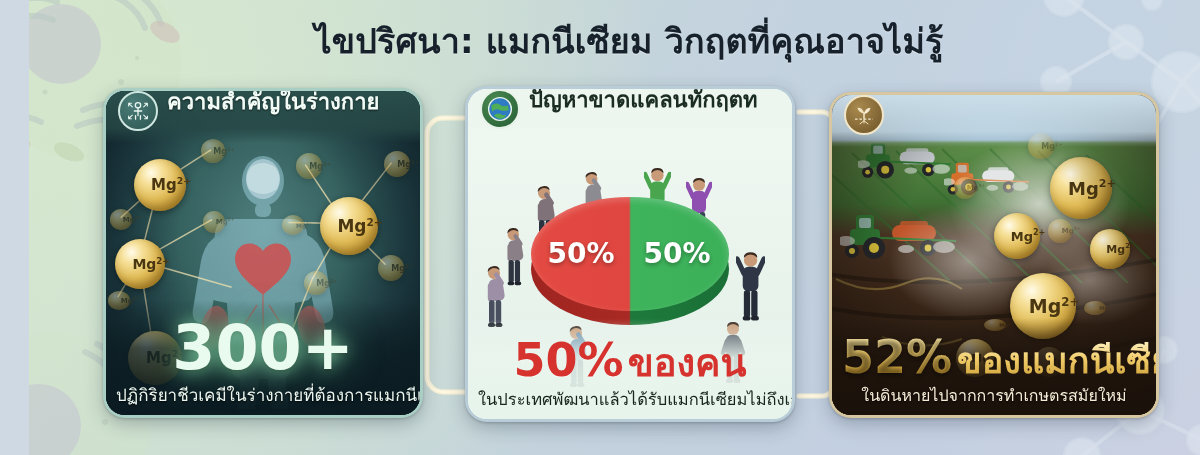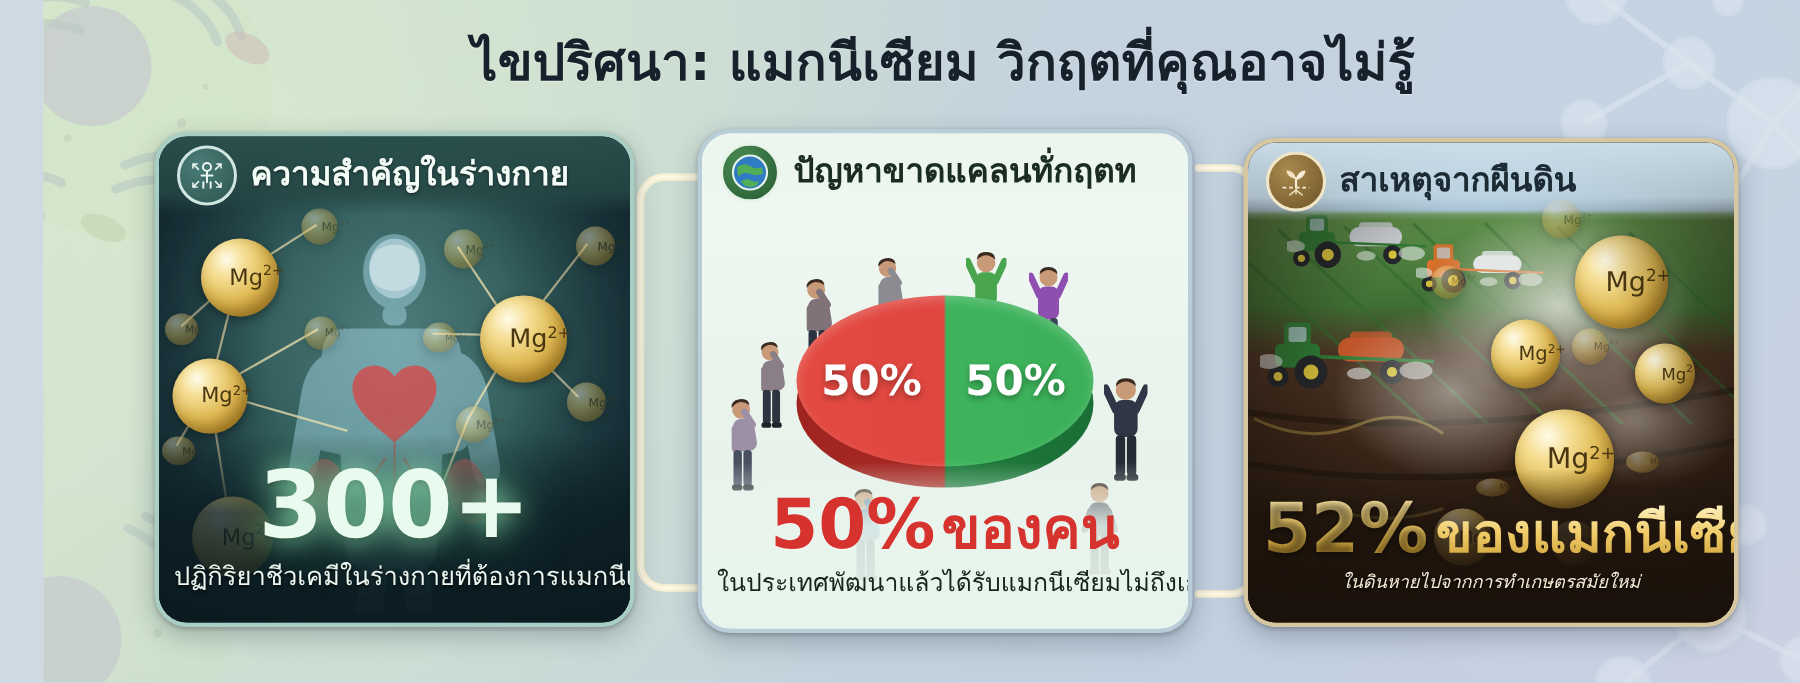--- a/index.html
+++ b/index.html
@@ -95,21 +95,21 @@
       radial-gradient(ellipse 95px 60px at 80% 58%, rgba(230,228,222,.42) 0%, rgba(230,228,222,0) 74%);
   }
   #scene-3 .vignette3 {
     position: absolute; inset: 0;
     background: radial-gradient(ellipse at 50% 48%, rgba(0,0,0,0) 42%, rgba(20,12,6,.68) 100%);
   }
 
   
   .card-head {
     position: absolute; top: 0; left: 0; right: 0; height: 52px;
-    display: flex; align-items: center; gap: 9px;
+    display: flex; align-items: flex-start; gap: 9px;
     padding: 0 12px;
     z-index: 5;
   }
   #card-1 .card-head { background: linear-gradient(180deg, rgba(42,80,76,.96) 0%, rgba(38,72,70,.82) 72%, rgba(38,72,70,0) 100%); }
   #card-2 .card-head { background: linear-gradient(180deg, rgba(236,246,239,.97) 0%, rgba(236,246,239,.80) 70%, rgba(236,246,239,0) 100%); }
   #card-3 .card-head { background: linear-gradient(180deg, rgba(206,226,238,.95) 0%, rgba(206,226,238,.70) 70%, rgba(206,226,238,0) 100%); }
 
   .head-icon {
     width: 40px; height: 40px; flex: 0 0 40px;
     border-radius: 50%;
@@ -120,21 +120,21 @@
   #icon-sprout { background: radial-gradient(circle at 35% 30%, #a98a4e, #6d5327); border: 2px solid #f2e6c9; }
 
   .head-title { font-size: 22px; font-weight: bold; line-height: 1; }
   #card-1 .head-title { color: #f2fbf6; text-shadow: 0 1px 2px rgba(0,0,0,.55); }
   #card-2 .head-title { color: #1b2c22; }
   #card-3 .head-title { color: #1c2a33; }
 
   
   .card-foot {
     position: absolute; left: 0; right: 0; bottom: 0;
-    padding: 0 10px 18px;
+    padding: 0 10px 7px;
     text-align: center;
     z-index: 5;
   }
   #card-1 .card-foot { background: linear-gradient(180deg, rgba(12,30,36,0) 0%, rgba(12,30,36,.80) 42%, rgba(10,26,32,.94) 100%); padding-top: 16px; }
   #card-2 .card-foot { background: linear-gradient(180deg, rgba(233,245,237,0) 0%, rgba(233,245,237,.86) 38%, rgba(231,244,236,.99) 100%); padding-top: 18px; }
   #card-3 .card-foot { background: linear-gradient(180deg, rgba(30,20,12,0) 0%, rgba(30,20,12,.78) 40%, rgba(26,17,10,.96) 100%); padding-top: 16px; }
 
   .stat-line { line-height: 1.02; white-space: nowrap; }
 
   .stat-big { font-weight: bold; }
@@ -147,28 +147,28 @@
             -webkit-background-clip: text; background-clip: text; color: transparent;
             text-shadow: 0 2px 4px rgba(0,0,0,.45); }
   #stat-3-tail { font-size: 36px; font-weight: bold;
             background: linear-gradient(180deg, #fdf1c2 0%, #f0cb67 48%, #c99c35 100%);
             -webkit-background-clip: text; background-clip: text; color: transparent;
             margin-left: 5px; }
 
   .stat-sub { font-size: 17px; margin-top: 2px; white-space: nowrap; }
   #sub-1 { color: #eaf6ef; text-shadow: 0 1px 2px rgba(0,0,0,.75); }
   #sub-2 { color: #17261d; font-size: 16.5px; }
-  #sub-3 { color: #f6ecd7; font-size: 12px; text-shadow: 0 1px 2px rgba(0,0,0,.8); font-style: italic; }
+  #sub-3 { color: #f6ecd7; font-size: 16px; text-shadow: 0 1px 2px rgba(0,0,0,.8); }
 
   
   .mg {
     position: absolute;
     border-radius: 50%;
     display: flex; align-items: center; justify-content: center;
-    font-weight: normal;
+    font-weight: bold;
     color: #4a3712;
     background:
       radial-gradient(circle at 33% 27%, #fffbe9 0%, #f6e098 22%, #e0bb56 52%, #b98e2e 80%, #8e6a20 100%);
     box-shadow: 0 2px 7px rgba(0,0,0,.42), inset -3px -4px 9px rgba(110,80,18,.45);
     padding-left: 22px;
   }
   .mg sup { font-size: .62em; line-height: 0; position: relative; top: -.38em; }
   .mg-dim { opacity: .42; }
 
   
@@ -637,21 +637,20 @@
           <path d="M16 14 q-7 -1 -8 -7 q7 0 8 7z" fill="#f2e4c2"></path>
           <path d="M16 15 q7 -2 8 -8 q-7 0 -8 8z" fill="#f6ecd2"></path>
           <line x1="5" y1="21" x2="27" y2="21" stroke="#f6ecd2" stroke-width="1.5" stroke-dasharray="3 2.4"></line>
           <g stroke="#f1e3c0" stroke-width="1.2" fill="none" stroke-linecap="round">
             <path d="M16 21 v5"></path>
               <path d="M16 23 l-5 4"></path>
               <path d="M16 23 l5 4"></path>
           </g>
         </svg>
       </div>
-      <div class="head-title">สาเหตุจากผืนดิน</div>
     </div>
 
     <div class="card-foot">
       <div class="stat-line">
         <span class="stat-big" id="stat-3">52%</span><span id="stat-3-tail">ของแมกนีเซียม</span>
       </div>
       <div class="stat-sub" id="sub-3">ในดินหายไปจากการทำเกษตรสมัยใหม่</div>
     </div>
   </div>
 

